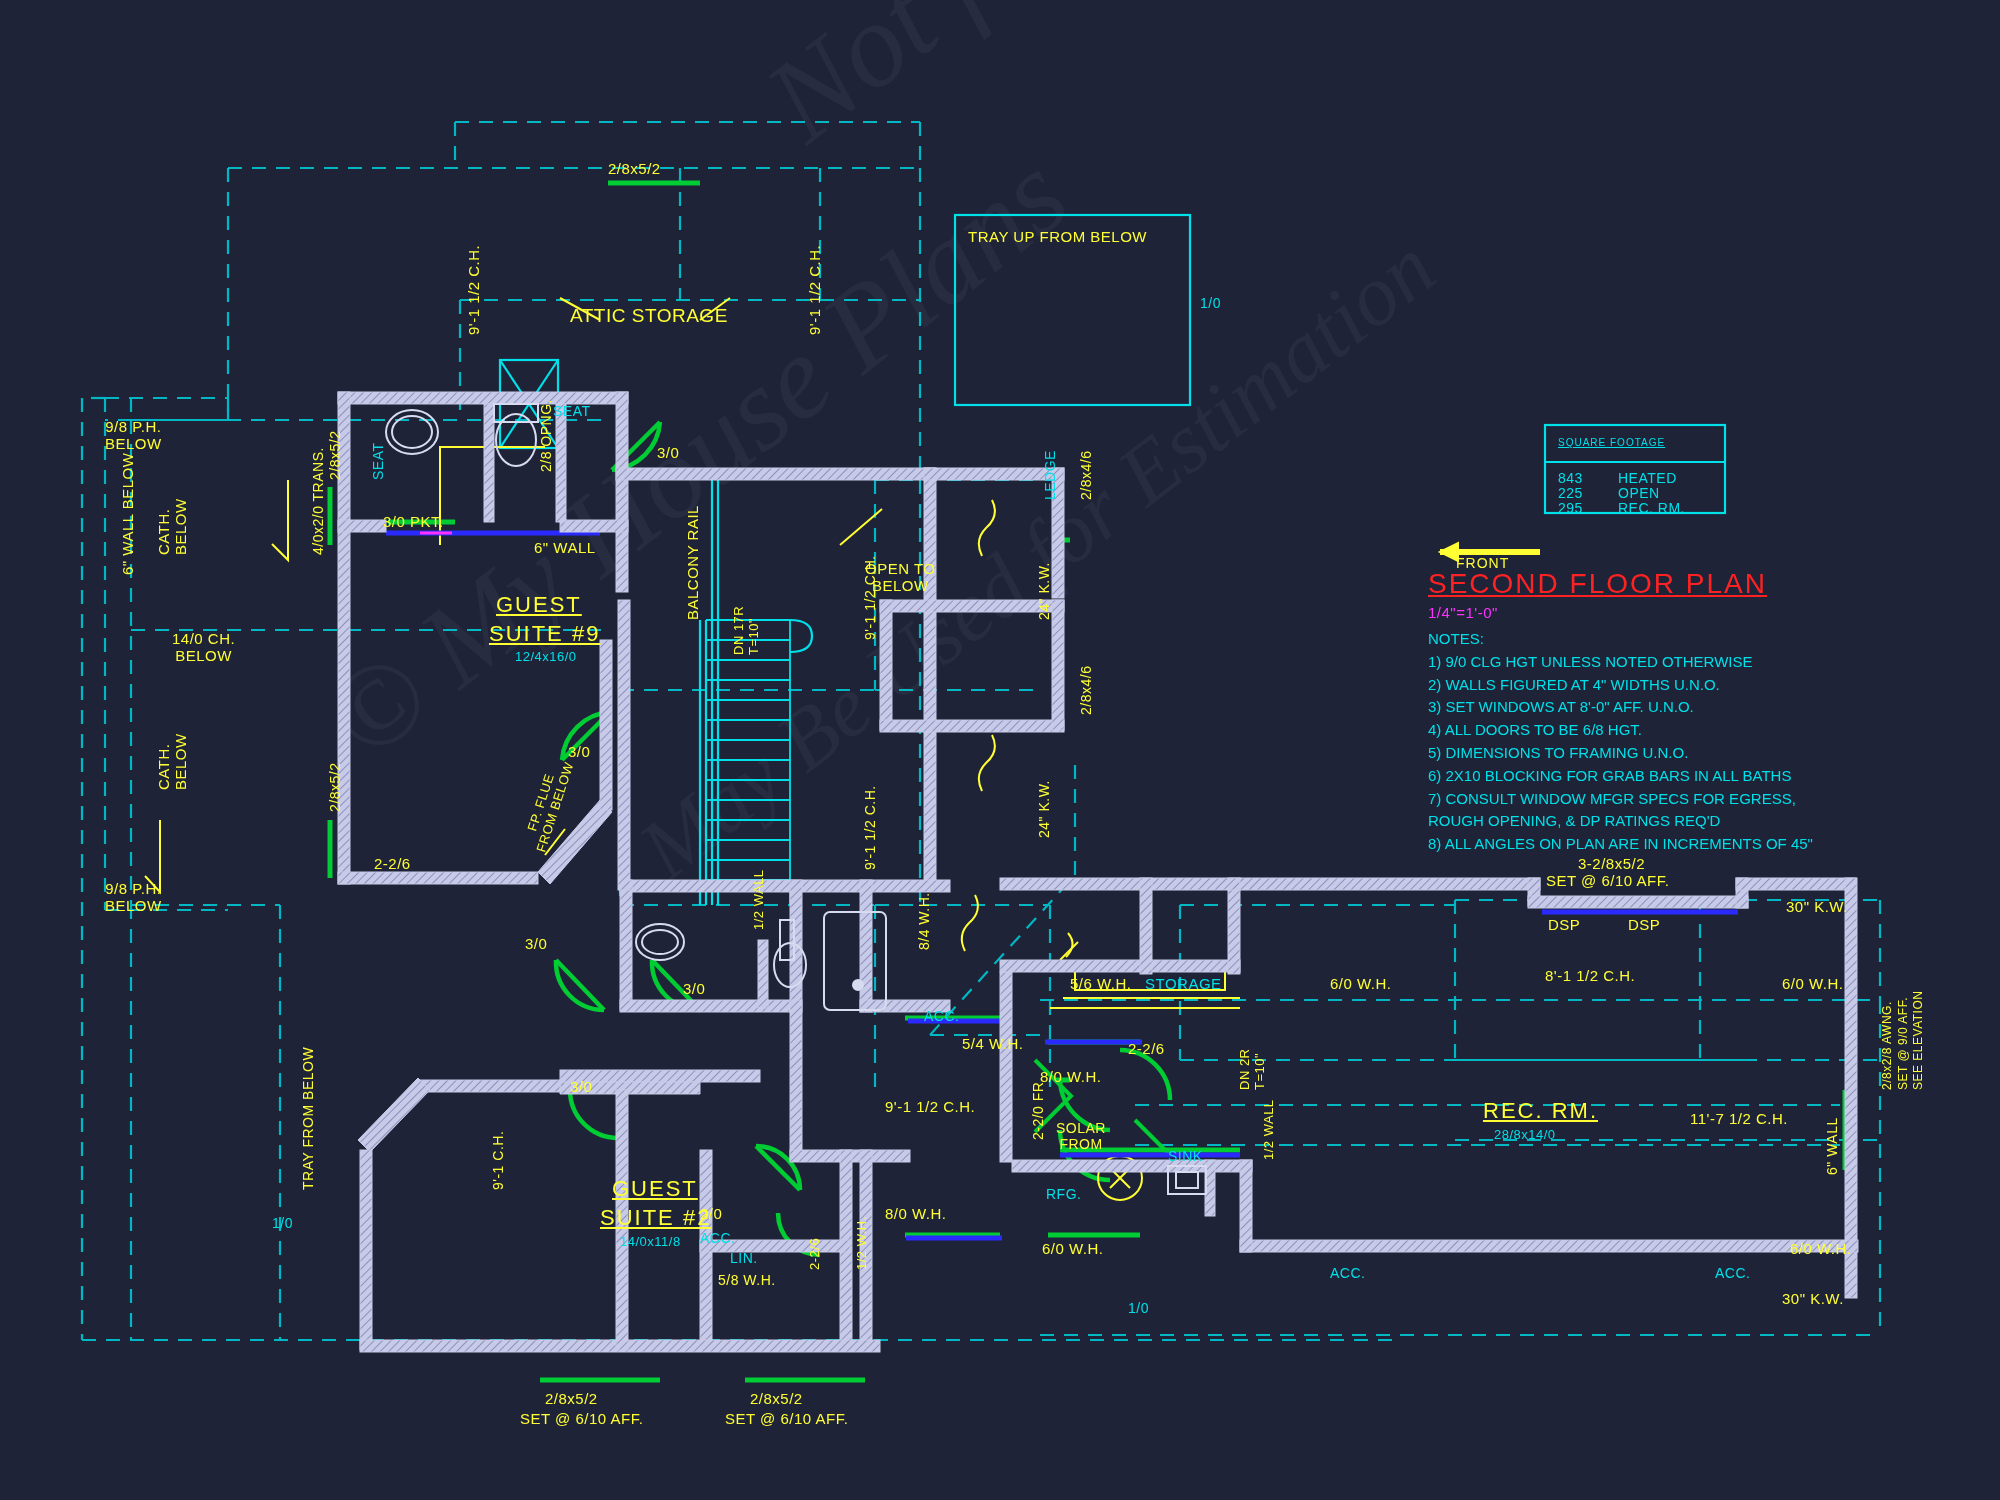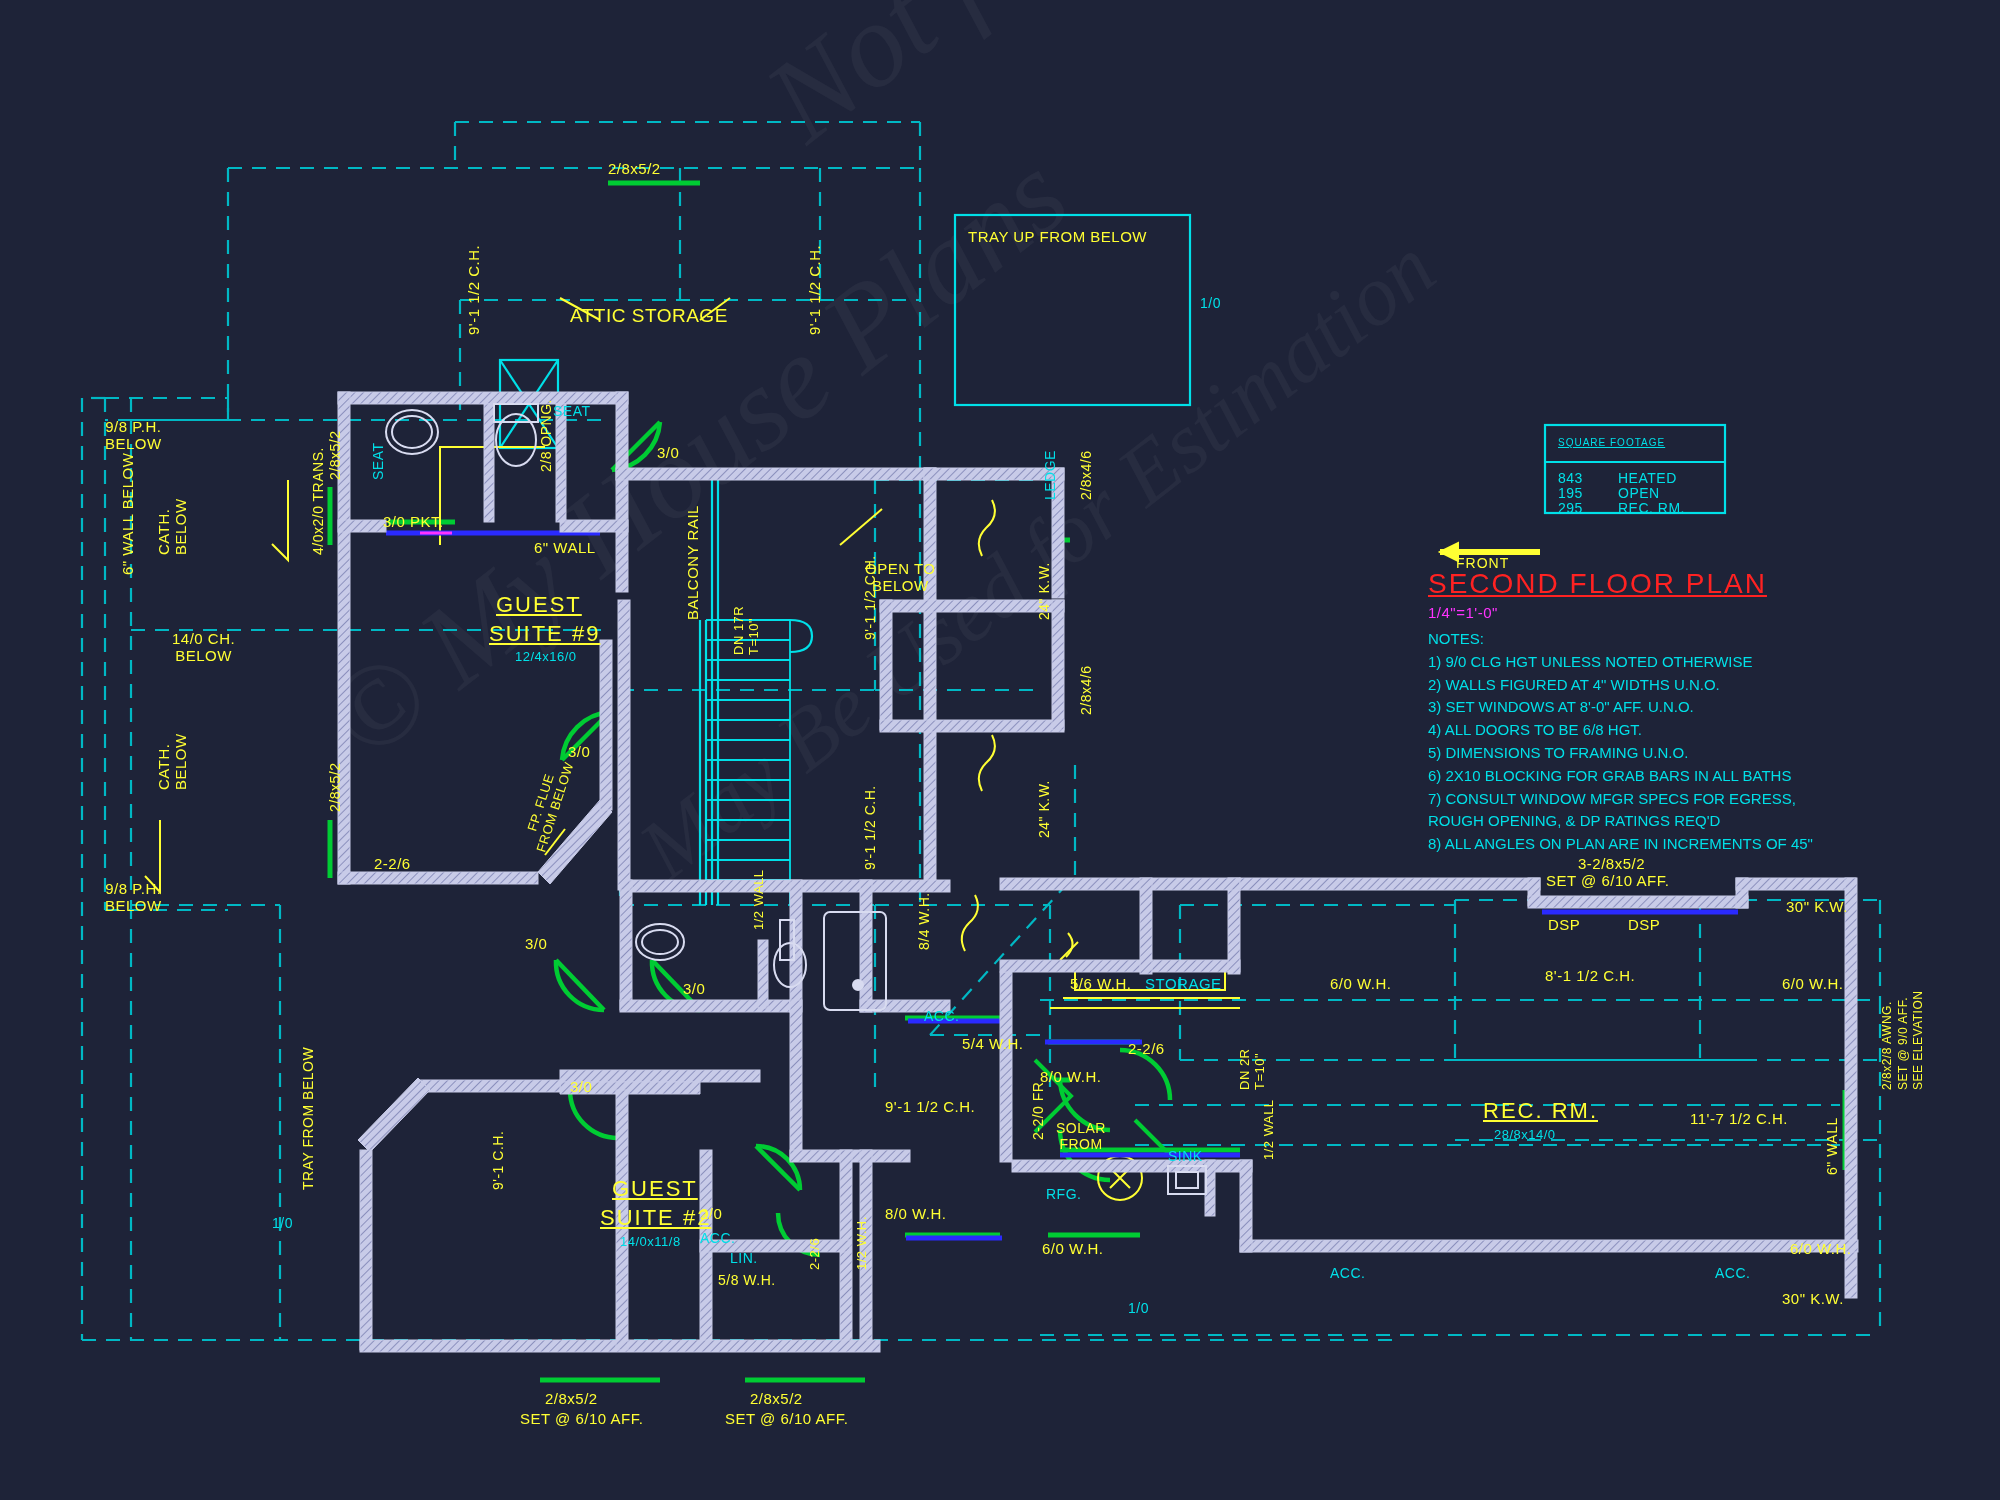--- a/index.html
+++ b/index.html
@@ -423,21 +423,21 @@
   <div class="lbl y rot90" style="left:855px;top:1270px;font-size:13px;">1/2 W.H.</div>
   <div class="lbl c" style="left:1128px;top:1300px;font-size:14px;">1/0</div>
   <div class="lbl y ctr" style="left:545px;top:1390px;font-size:15px;">2/8x5/2</div>
   <div class="lbl y ctr" style="left:520px;top:1410px;font-size:15px;">SET @ 6/10 AFF.</div>
   <div class="lbl y ctr" style="left:750px;top:1390px;font-size:15px;">2/8x5/2</div>
   <div class="lbl y ctr" style="left:725px;top:1410px;font-size:15px;">SET @ 6/10 AFF.</div>
 
   <div class="lbl c" style="left:1558px;top:437px;font-size:10px;letter-spacing:1px;text-decoration:underline;">SQUARE FOOTAGE</div>
   <div class="lbl c" style="left:1558px;top:470px;font-size:14px;">843</div>
   <div class="lbl c" style="left:1618px;top:470px;font-size:14px;">HEATED</div>
-  <div class="lbl c" style="left:1558px;top:485px;font-size:14px;">195</div>
+  <div class="lbl c" style="left:1558px;top:485px;font-size:14px;">225</div>
   <div class="lbl c" style="left:1618px;top:485px;font-size:14px;">OPEN</div>
   <div class="lbl c" style="left:1558px;top:500px;font-size:14px;">295</div>
   <div class="lbl c" style="left:1618px;top:500px;font-size:14px;">REC. RM.</div>
 
   <div class="lbl y" style="left:1456px;top:528px;font-size:14px;letter-spacing:1px;margin-top:27px;">FRONT</div>
 
   <div class="lbl r title ul" style="left:1428px;top:568px;">SECOND  FLOOR  PLAN</div>
   <div class="lbl m" style="left:1428px;top:604px;font-size:15px;">1/4"=1'-0"</div>
 
   <div class="notes c" style="left:1428px;top:628px;">

